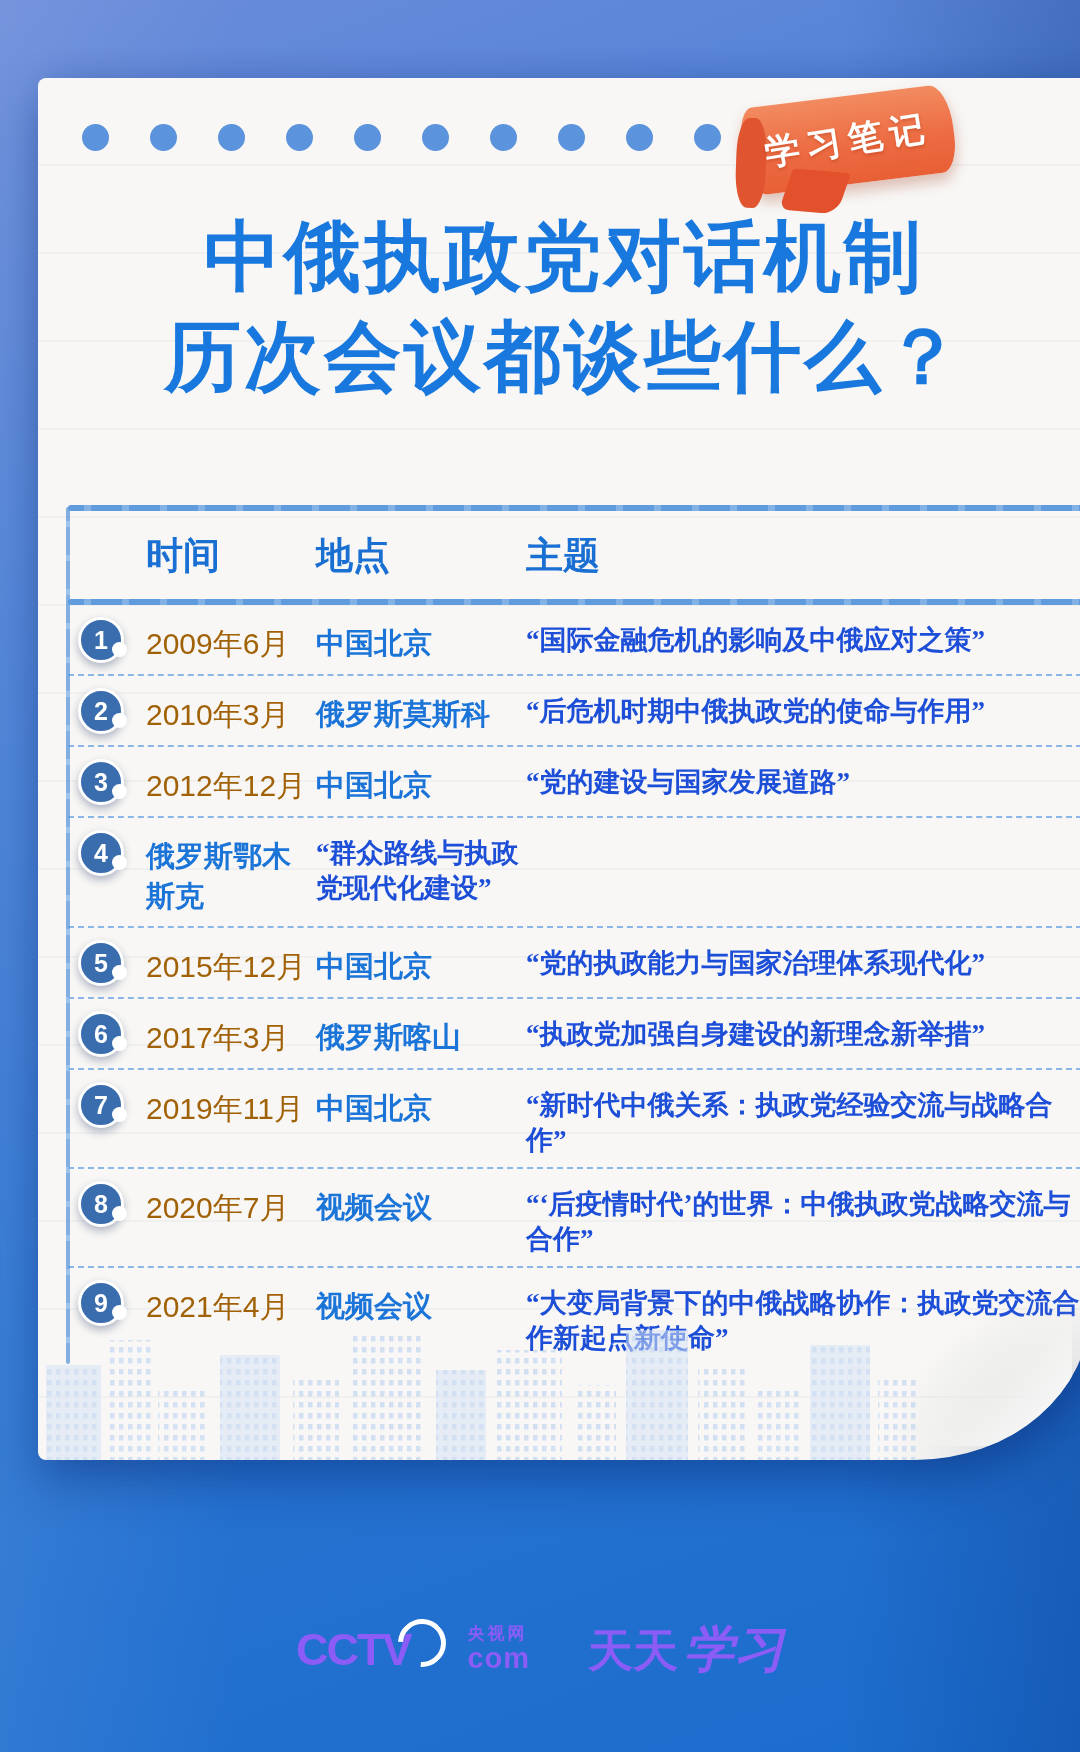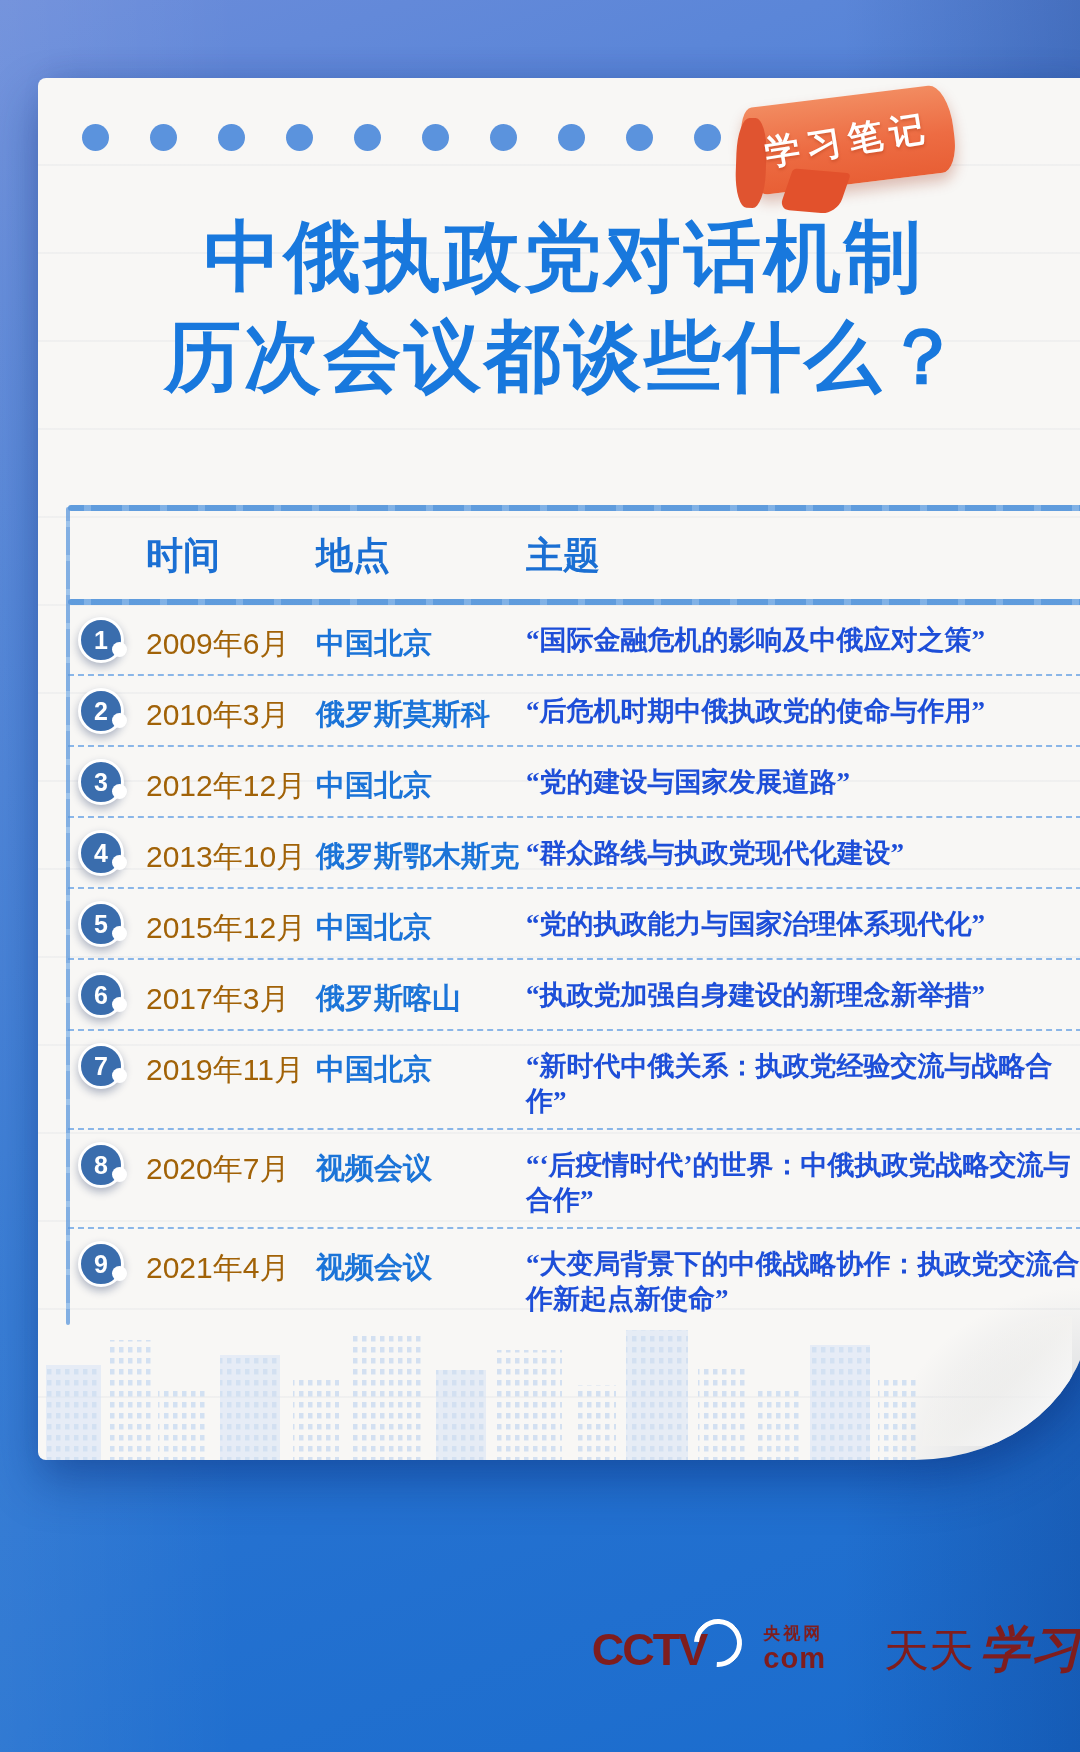--- a/index.html
+++ b/index.html
@@ -72,30 +72,30 @@
   .badge::after{content:"";position:absolute;right:-6px;bottom:3px;width:15px;height:15px;
     background:#fff;border-radius:50%;}
   .cell-time{font-size:30px;font-weight:400;color:#a16207;padding-top:9px;}
   .cell-place{font-size:29px;font-weight:700;color:#1b74d8;padding-top:9px;}
   .cell-topic{font-size:27px;font-weight:600;color:#1d4ed8;line-height:1.3;padding-top:8px;
     font-family:"Liberation Serif", serif;}
   
   .skyline{position:absolute;left:0;right:0;bottom:0;height:135px;pointer-events:none;}
   
   .footer{position:absolute;left:0;right:0;top:1616px;display:flex;align-items:center;
-    justify-content:flex-end;gap:58px;color:#7f1d1d;}
+    justify-content:center;gap:58px;color:#8b5cf6;}
   .cctv-logo{display:flex;align-items:center;}
   .cctv-text{font-size:45px;font-weight:900;letter-spacing:-2px;}
   .cctv-globe{width:38px;height:38px;border:5px solid #fff;border-radius:50%;
     border-left-color:transparent;transform:rotate(-42deg);margin-left:-12px;margin-top:-14px;}
   .cctv-sub{display:flex;flex-direction:column;line-height:1.05;margin-left:21px;}
   .cctv-sub-top{font-size:17px;letter-spacing:3px;font-weight:700;}
   .cctv-sub-bottom{font-size:29px;font-weight:700;letter-spacing:1px;}
   .brand{display:flex;align-items:baseline;gap:6px;}
-  .brand-print{font-size:45px;font-weight:400;}
+  .brand-print{font-size:45px;font-weight:700;}
   .brand-script{font-size:50px;font-weight:700;font-style:italic;font-family:"Liberation Serif", serif;}
 </style>
 </head>
 <body>
 
 <div class="bg-shade"></div>
 
 <div class="paper">
   <div class="holes" id="holes">
       <span class="hole"></span>
@@ -146,21 +146,20 @@
             <span class="badge">3</span>
           </span>
           <span class="cell-time">2012年12月</span>
           <span class="cell-place">中国北京</span>
           <span class="cell-topic">“党的建设与国家发展道路”</span>
         </div>
         <div class="trow">
           <span class="bcell">
             <span class="badge">4</span>
           </span>
-          <span class="cell-time">2013年10月</span>
           <span class="cell-place">俄罗斯鄂木斯克</span>
           <span class="cell-topic">“群众路线与执政党现代化建设”</span>
         </div>
         <div class="trow">
           <span class="bcell">
             <span class="badge">5</span>
           </span>
           <span class="cell-time">2015年12月</span>
           <span class="cell-place">中国北京</span>
           <span class="cell-topic">“党的执政能力与国家治理体系现代化”</span>

